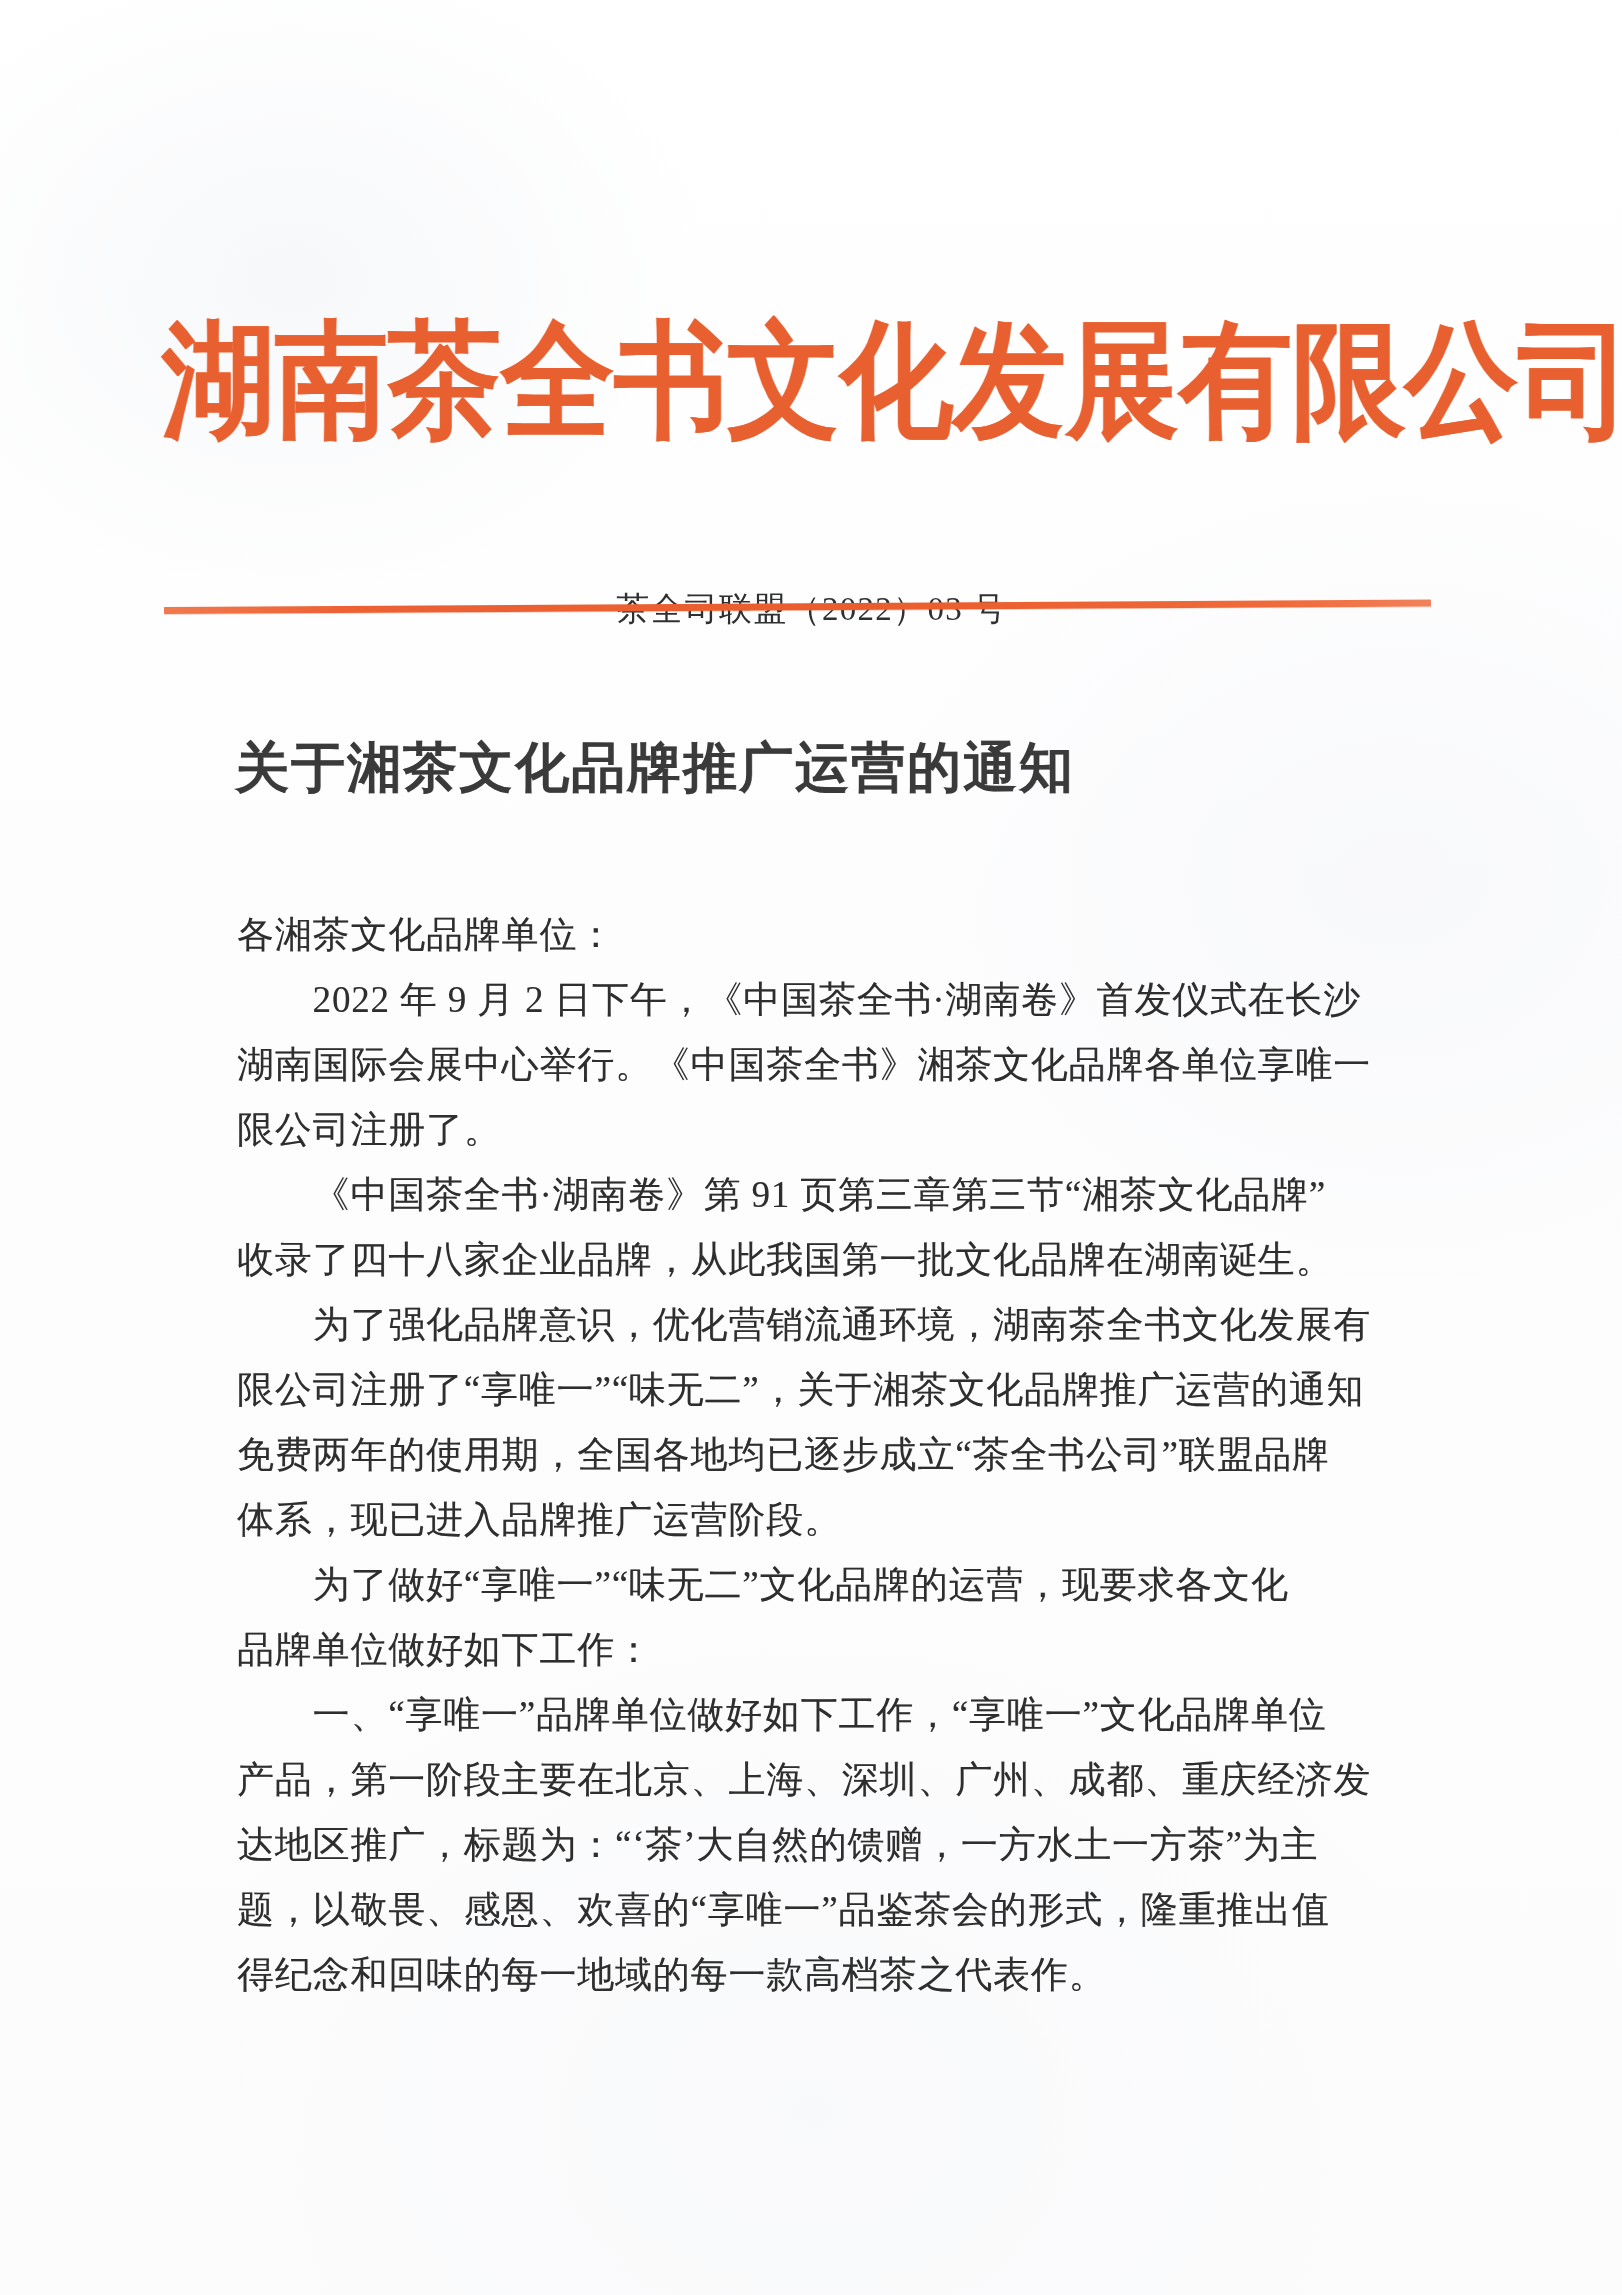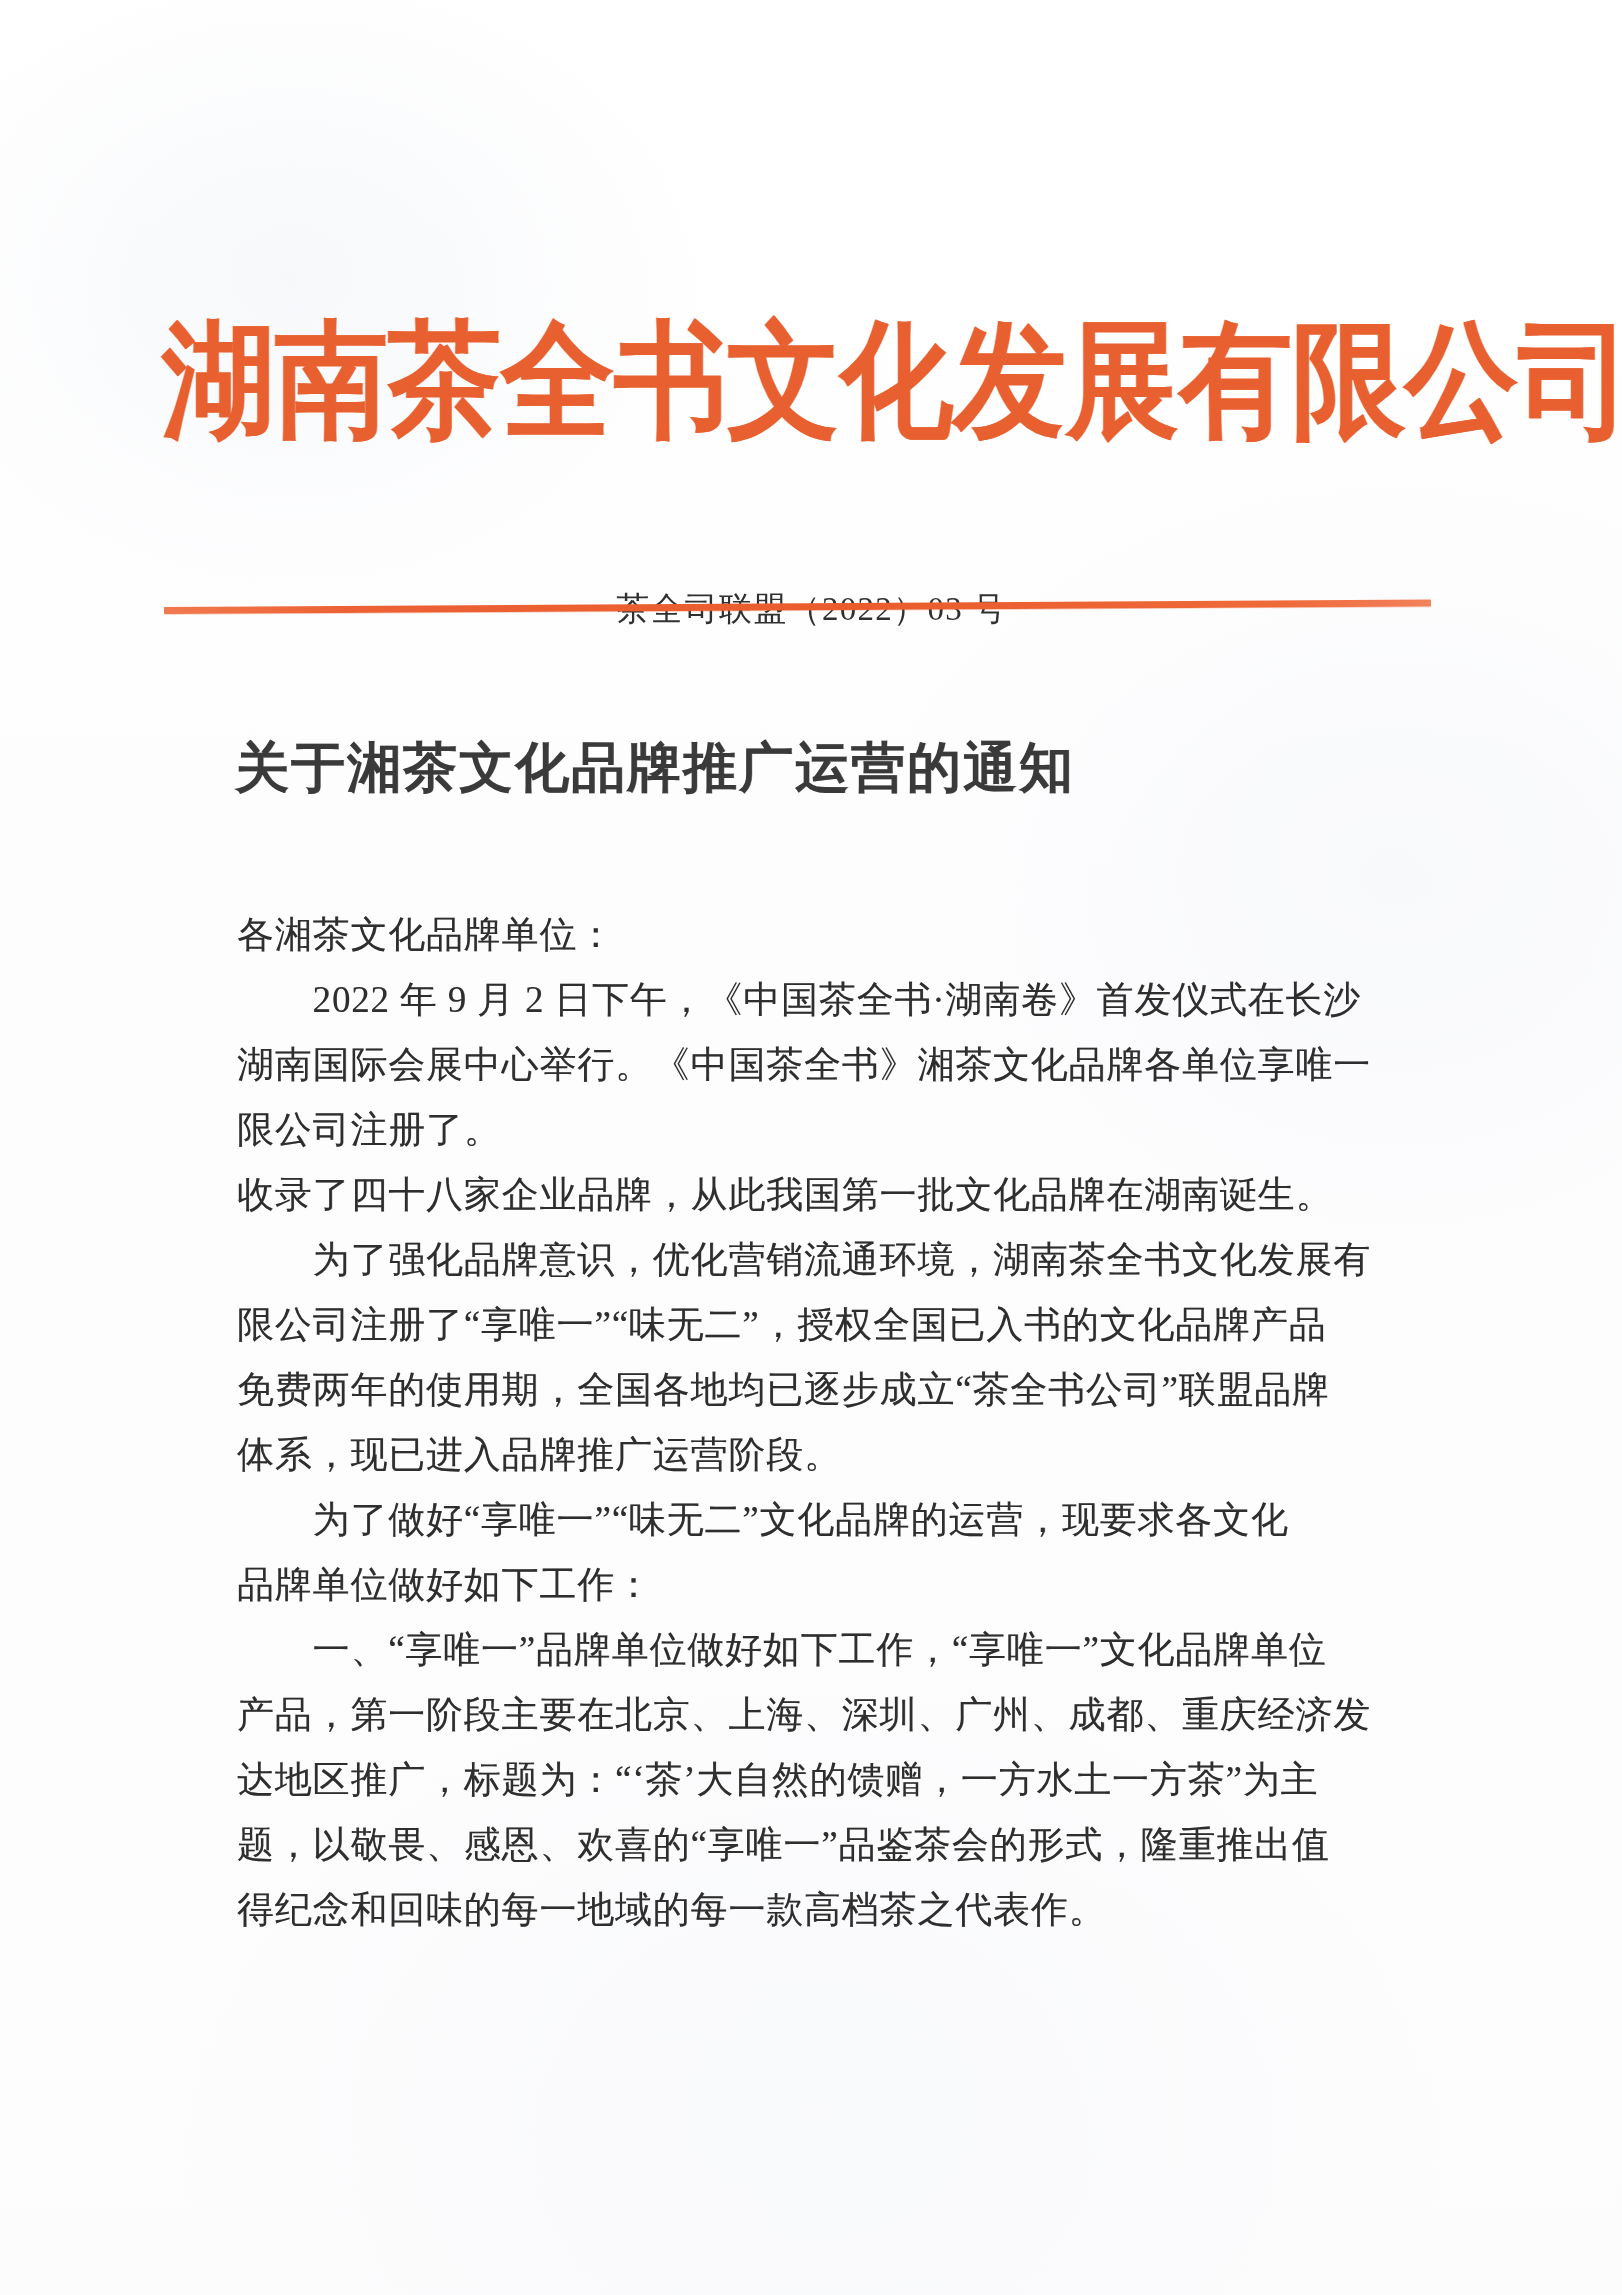--- a/index.html
+++ b/index.html
@@ -145,23 +145,24 @@
 
   <div id="separator-rule"></div>
 
   <div id="doc-title">关于湘茶文化品牌推广运营的通知</div>
 
   <div id="body-block">
     <div class="body-line">各湘茶文化品牌单位：</div>
     <div class="body-line">　　2022 年 9 月 2 日下午，《中国茶全书·湖南卷》首发仪式在长沙</div>
     <div class="body-line">湖南国际会展中心举行。《中国茶全书》湘茶文化品牌各单位享唯一</div>
     <div class="body-line">限公司注册了。</div>
+    <div class="body-line">　　《中国茶全书·湖南卷》第 91 页第三章第三节“湘茶文化品牌”</div>
     <div class="body-line">收录了四十八家企业品牌，从此我国第一批文化品牌在湖南诞生。</div>
     <div class="body-line">　　为了强化品牌意识，优化营销流通环境，湖南茶全书文化发展有</div>
-    <div class="body-line">限公司注册了“享唯一”“味无二”，授权全国已入书的文化品牌产品</div>
+    <div class="body-line">限公司注册了“享唯一”“味无二”，关于湘茶文化品牌推广运营的通知</div>
     <div class="body-line">免费两年的使用期，全国各地均已逐步成立“茶全书公司”联盟品牌</div>
     <div class="body-line">体系，现已进入品牌推广运营阶段。</div>
     <div class="body-line">　　为了做好“享唯一”“味无二”文化品牌的运营，现要求各文化</div>
     <div class="body-line">品牌单位做好如下工作：</div>
     <div class="body-line">　　一、“享唯一”品牌单位做好如下工作，“享唯一”文化品牌单位</div>
     <div class="body-line">产品，第一阶段主要在北京、上海、深圳、广州、成都、重庆经济发</div>
     <div class="body-line">达地区推广，标题为：“‘茶’大自然的馈赠，一方水土一方茶”为主</div>
     <div class="body-line">题，以敬畏、感恩、欢喜的“享唯一”品鉴茶会的形式，隆重推出值</div>
     <div class="body-line">得纪念和回味的每一地域的每一款高档茶之代表作。</div>
   </div>

